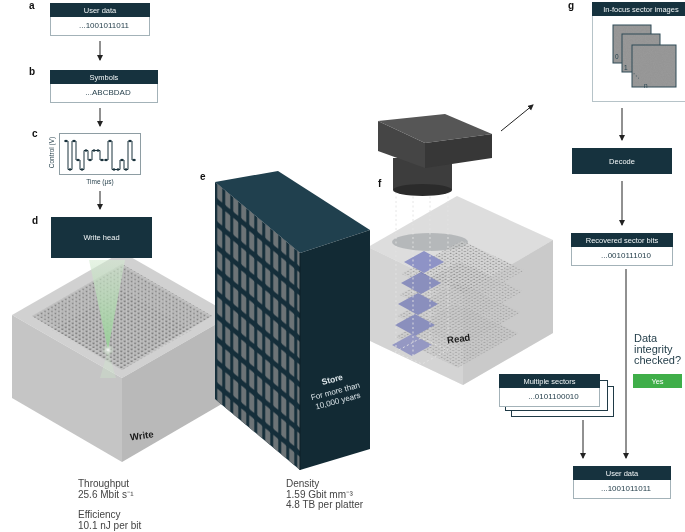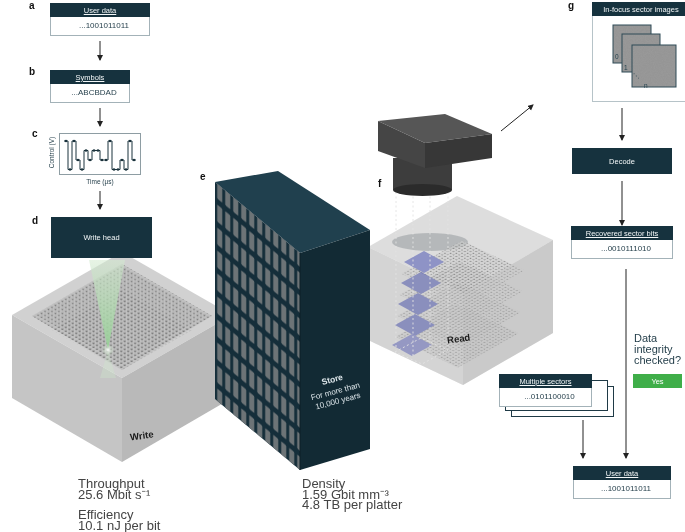--- a/index.html
+++ b/index.html
@@ -1,31 +1,31 @@
 <!DOCTYPE html>
 <html><head>
 <meta charset="utf-8">
 <style>
   html,body{margin:0;padding:0;background:#fff;}
   .canvas{position:relative;width:685px;height:532px;background:#fff;overflow:hidden;
           font-family:"Liberation Sans", sans-serif;}
   .scene{position:absolute;left:0;top:0;z-index:1;}
   .lbl{position:absolute;z-index:3;font-weight:bold;font-size:10px;color:#111;}
   .fb{position:absolute;z-index:3;}
-  .fb .hd{background:#16323e;color:#f2f6f7;font-size:7.5px;text-align:center;padding:2.5px 0;text-decoration:underline;}
+  .fb .hd{background:#16323e;color:#f2f6f7;font-size:7.5px;text-align:center;padding:2.5px 0;}
   .fb .bd{background:#fff;border:1px solid #a3b2b8;border-top:none;color:#1f3a46;
           font-size:8px;text-align:center;padding:4px 0 5px 8px;}
   .darkbox{position:absolute;z-index:3;background:#16323e;color:#f2f6f7;font-size:7.5px;
            display:flex;align-items:center;justify-content:center;text-align:center;}
   .gbox{position:absolute;z-index:3;background:#fff;border:1px solid #b6c3c8;}
   .gbox .hd{position:absolute;left:-1px;top:-1px;right:-1px;background:#16323e;color:#f2f6f7;
             font-size:7.5px;text-align:center;padding:2.5px 0;}
   .imglab{position:absolute;z-index:4;font-size:6.5px;color:#24424e;}
   .pageghost{position:absolute;z-index:2;background:#fff;border:1px solid #1f3a46;}
-  .statblock{position:absolute;z-index:3;font-size:13px;color:#444;line-height:10.5px;}
+  .statblock{position:absolute;z-index:3;font-size:10px;color:#444;line-height:10.5px;}
   .integrity{position:absolute;z-index:3;font-size:11px;color:#1f3a46;line-height:11px;white-space:pre-line;}
   .badge{position:absolute;z-index:3;background:#3fae49;color:#fff;font-size:7.5px;
          display:flex;align-items:center;justify-content:center;}
   .rotlab{position:absolute;z-index:3;font-weight:bold;font-size:9.5px;color:#1b1b1b;}
   .storetxt{position:absolute;z-index:3;color:#dde6ea;text-align:center;transform:rotate(-15deg);}
   .storetxt .t1{font-weight:bold;font-size:8.5px;margin-bottom:3px;}
   .storetxt .t2{font-size:8px;line-height:9.5px;white-space:pre-line;}
   .axlab{position:absolute;z-index:3;font-size:6.5px;color:#1f3a46;text-align:center;}
 </style>
 </head>
@@ -152,21 +152,21 @@
   <div class="lbl" style="left:32px;top:215px">d</div>
   <div class="lbl" style="left:200px;top:171px">e</div>
   <div class="lbl" style="left:378px;top:178px">f</div>
   <div class="lbl" style="left:568px;top:0px">g</div>
 
   <div class="fb" style="left:50px;top:3px;width:100px">
     <div class="hd">User data</div>
     <div class="bd">...1001011011</div>
   </div>
 
-  <div class="fb" style="left:50px;top:70px;width:80px">
+  <div class="fb" style="left:50px;top:70px;width:108px">
     <div class="hd">Symbols</div>
     <div class="bd">...ABCBDAD</div>
   </div>
 
   <svg id="wf" width="82" height="42" viewBox="0 0 82 42" style="position:absolute;left:59px;top:133px;z-index:3">
     <rect x="0.5" y="0.5" width="81" height="41" fill="#fff" stroke="#8e9da3" stroke-width="1"></rect>
   <path d="M5,8H9.00V36.5H13.00V8H17.00V27H21.00V36.5H25.00V17.5H29.00V27H33.00V17.5H37.00V17.5H41.00V27H45.00V27H49.00V8H53.00V36.5H57.00V36.5H61.00V27H65.00V36.5H69.00V8H73.00V27H77.00" fill="none" stroke="#1a323c" stroke-width="1"></path>
       <rect x="5.90" y="6.90" width="2.2" height="2.2" fill="#1a323c"></rect>
       <rect x="9.90" y="35.40" width="2.2" height="2.2" fill="#1a323c"></rect>
       <rect x="13.90" y="6.90" width="2.2" height="2.2" fill="#1a323c"></rect>
@@ -229,51 +229,51 @@
     <div class="imglab" style="left:22px;top:50px">0</div>
     <div class="imglab" style="left:31px;top:61px">1</div>
     <div class="imglab" style="left:40px;top:69px">⋱</div>
     <div class="imglab" style="left:51px;top:79px">n</div>
   </div>
 
   <div class="darkbox" style="left:572px;top:148px;width:100px;height:26px">
     <span>Decode</span>
   </div>
 
-  <div class="fb" style="left:571px;top:226px;width:102px">
+  <div class="fb" style="left:571px;top:233px;width:102px">
     <div class="hd">Recovered sector bits</div>
     <div class="bd">...0010111010</div>
   </div>
 
   <div class="integrity" style="left:634px;top:333px;width:50px">Data
 integrity
 checked?</div>
   <div class="badge" style="left:633px;top:374px;width:49px;height:14px">
     <span>Yes</span>
   </div>
 
   <div class="pageghost" style="left:511px;top:386px;width:101px;height:29px"></div>
   <div class="pageghost" style="left:505px;top:380px;width:101px;height:29px"></div>
-  <div class="fb" style="left:499px;top:374px;width:93px">
+  <div class="fb" style="left:499px;top:374px;width:101px">
     <div class="hd">Multiple sectors</div>
     <div class="bd">...0101100010</div>
   </div>
 
   <div class="fb" style="left:573px;top:466px;width:98px">
     <div class="hd">User data</div>
     <div class="bd">...1001011011</div>
   </div>
 
   <div class="statblock" style="left:78px;top:479px">
     <span style="display:block">Throughput</span>
     <span style="display:block">25.6 Mbit s⁻¹</span>
   </div>
   <div class="statblock" style="left:78px;top:510px">
     <span style="display:block">Efficiency</span>
     <span style="display:block">10.1 nJ per bit</span>
   </div>
-  <div class="statblock" style="left:302px;top:479px">
+  <div class="statblock" style="left:286px;top:479px">
     <span style="display:block">Density</span>
     <span style="display:block">1.59 Gbit mm⁻³</span>
     <span style="display:block">4.8 TB per platter</span>
   </div>
 
 </div>
 
 </body></html>

